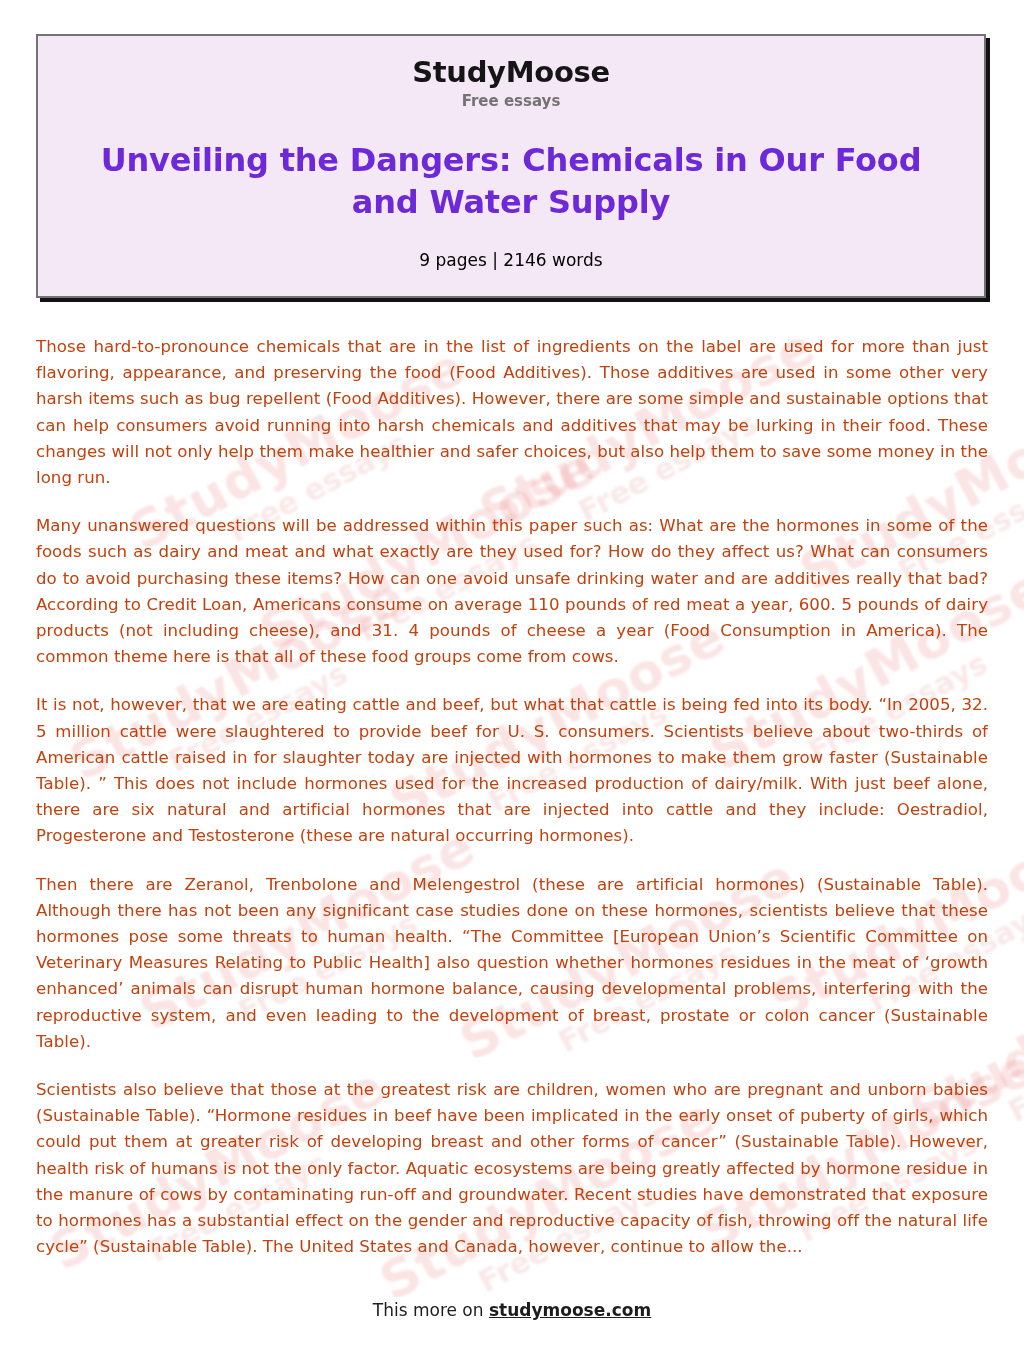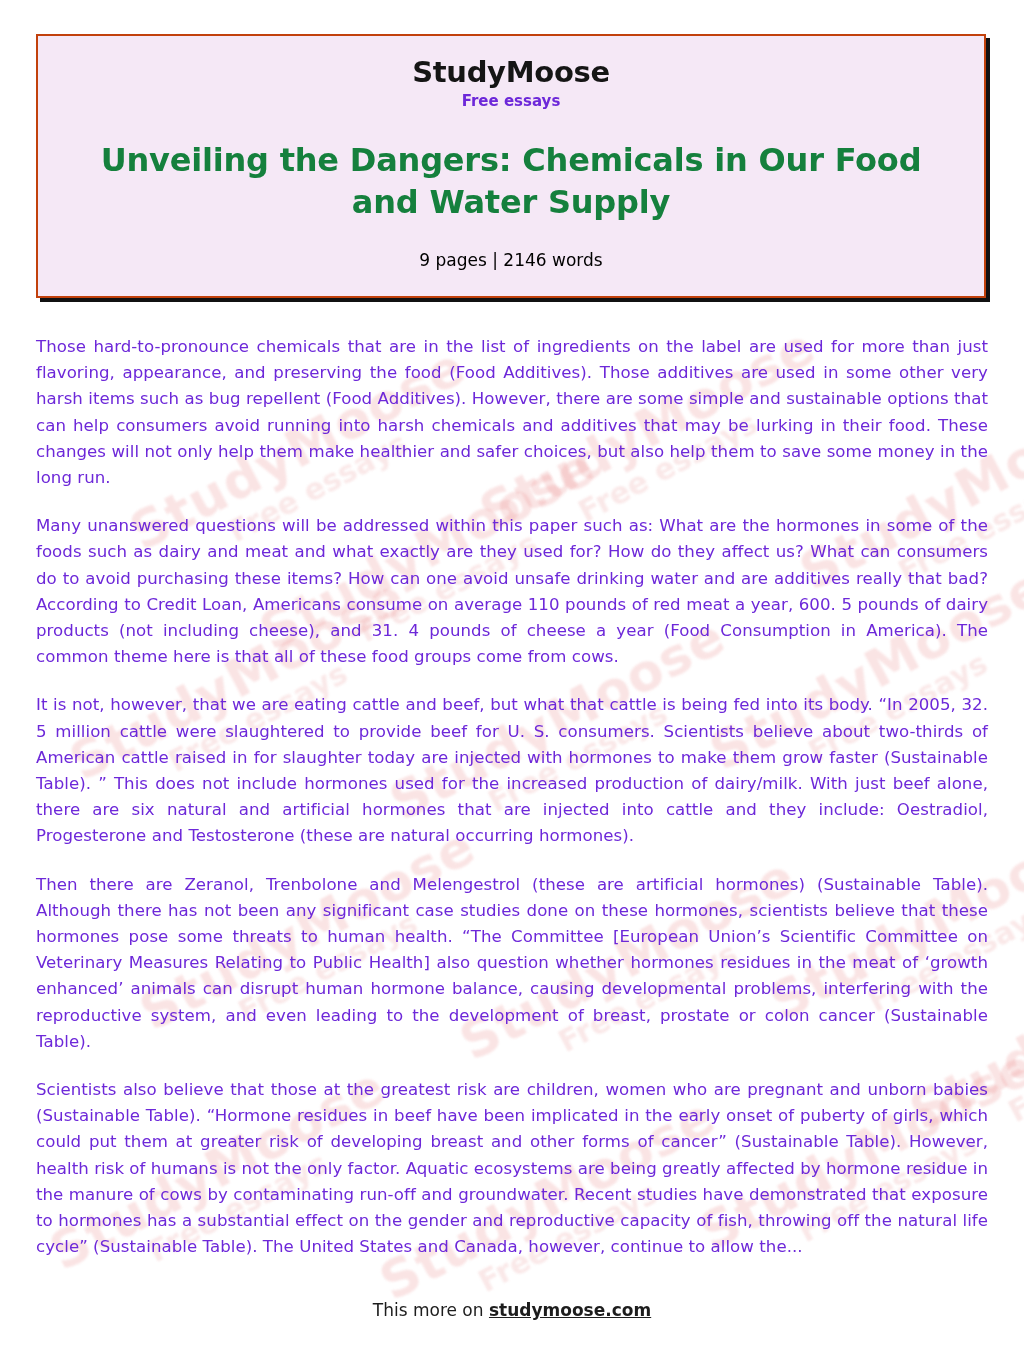--- a/index.html
+++ b/index.html
@@ -48,43 +48,43 @@
   }
 
   
   #header-card {
     position: absolute;
     left: 36px;
     top: 34px;
     width: 950px;
     box-sizing: border-box;
     background: #f5e8f6;
-    border: 2px solid #c2410c;
+    border: 2px solid #737373;
     box-shadow: 4px 4px 0 #111111;
     padding: 20px 30px 26px 30px;
     z-index: 2;
     text-align: center;
   }
   #brand-name {
     font-size: 29px;
     font-weight: bold;
     color: #151515;
     letter-spacing: -0.3px;
     line-height: 1.15;
   }
   #brand-tagline {
     font-size: 15px;
     font-weight: bold;
-    color: #6d28d9;
+    color: #737373;
     margin-top: 3px;
   }
   #doc-title {
     font-size: 32px;
     font-weight: bold;
-    color: #15803d;
+    color: #6d28d9;
     line-height: 1.3;
     margin: 30px auto 12px auto;
     max-width: 880px;
     letter-spacing: -0.2px;
   }
   #doc-meta {
     font-size: 17px;
     color: #000000;
     margin-top: 26px;
     font-weight: normal;
@@ -94,21 +94,21 @@
   #essay-body {
     position: absolute;
     left: 36px;
     top: 334px;
     width: 952px;
     z-index: 1;
   }
   .para {
     font-size: 16.6px;
     line-height: 26.2px;
-    color: #6d28d9;
+    color: #c2410c;
     text-align: justify;
     margin: 0 0 22px 0;
     letter-spacing: 0.05px;
   }
   .para:last-child { margin-bottom: 18px; }
 
   
   #footer {
     position: absolute;
     left: 0;

